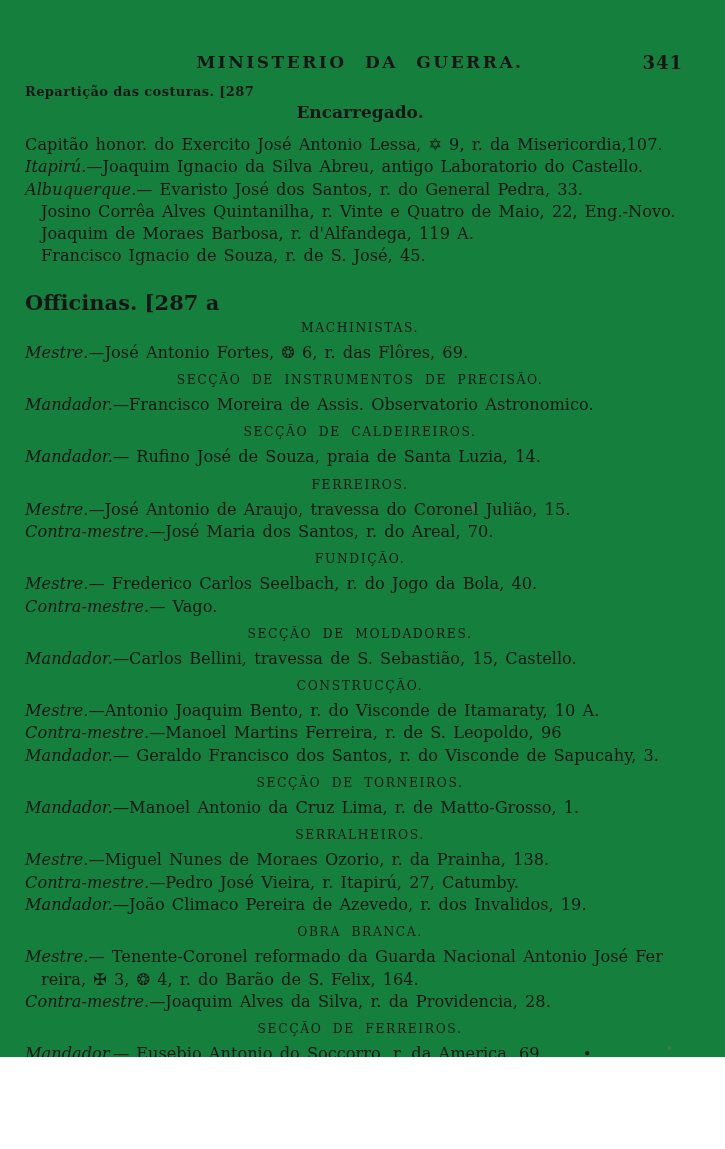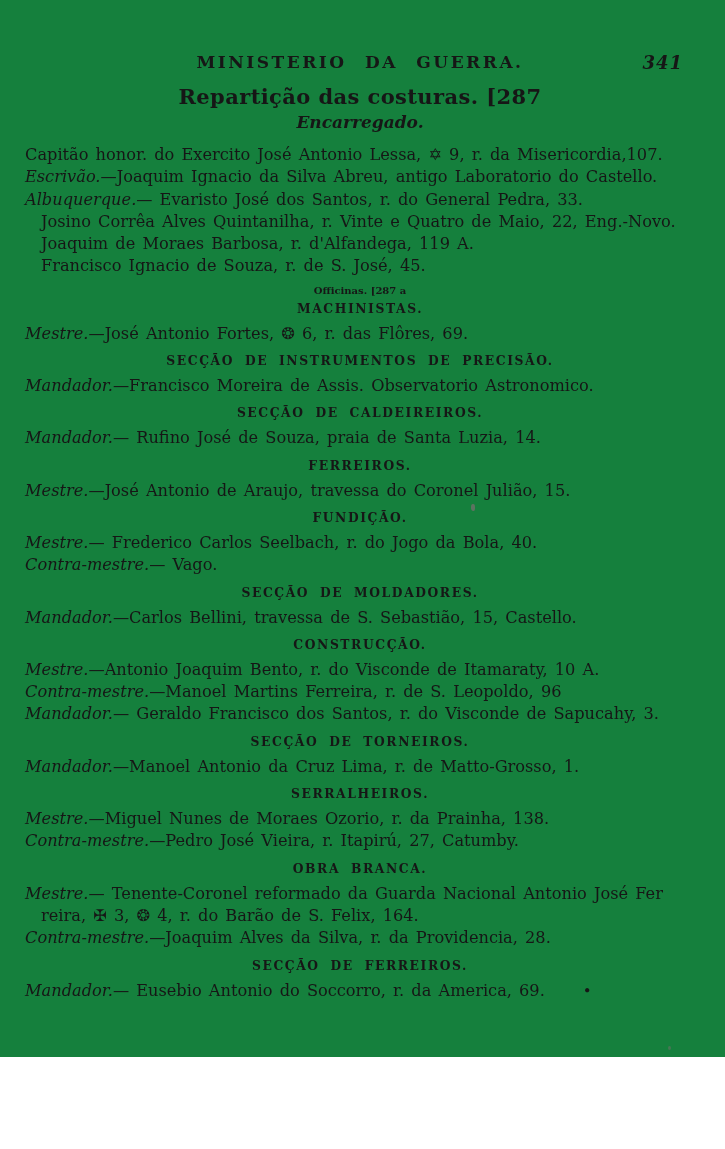--- a/index.html
+++ b/index.html
@@ -27,59 +27,55 @@
     font-size:17px;
     letter-spacing:2.5px;
     word-spacing:10px;
   }
   .page-number{
     position:absolute;
     right:12px; top:0;
     font-weight:bold;
     font-size:18px;
     letter-spacing:1px;
-    font-style:italic;
   }
   .dept-title{
-    text-align:center;
     font-weight:bold;
-    font-size:21px;
+    font-size:13px;
     letter-spacing:.4px;
     margin:4px 0 3px 0;
   }
   .role-heading{
     text-align:center;
     font-weight:bold;
-    font-style:italic;
     font-size:17px;
     margin:0 0 12px 0;
   }
   .entry{
     margin:0;
     font-size:16.2px;
     line-height:22.3px;
     word-spacing:2px;
     white-space:nowrap;
   }
   .entry .lead{font-style:italic;}
   .entry.indent{padding-left:16px;}
   .officinas-title{
-    text-align:center;
     font-weight:bold;
-    font-size:10px;
-    margin:7px 0 2px 0;
+    font-size:21px;
+    margin:22px 0 2px 0;
   }
   .sec-heading{
     text-align:center;
     font-size:12.3px;
     letter-spacing:1.6px;
     word-spacing:5px;
     line-height:18px;
     margin:7px 0 5px 0;
-    font-weight:700;
+    font-weight:400;
   }
   .sec-heading.first{margin-top:4px;}
   .speck{
     position:absolute;
     background:#6f6f6a;
     border-radius:50%;
   }
   .trail-dot{
     display:inline-block;
     margin-left:38px;
@@ -94,58 +90,60 @@
 
     <div class="header">
       <div class="header-title">MINISTERIO DA GUERRA.</div>
       <div class="page-number">341</div>
     </div>
 
     <div class="dept-title">Repartição das costuras. [287</div>
     <div class="role-heading">Encarregado.</div>
 
     <p class="entry"><span class="lead"></span><span>Capitão honor. do Exercito José Antonio Lessa, ✡ 9, r. da Misericordia,107.</span></p>
-    <p class="entry"><span class="lead">Escrivão.</span><span>—Joaquim Ignacio da Silva Abreu, antigo Laboratorio do Castello.</span></p>
+    <p class="entry"><span class="lead">Itapirú.</span><span>—Joaquim Ignacio da Silva Abreu, antigo Laboratorio do Castello.</span></p>
     <p class="entry"><span class="lead">Albuquerque.</span><span>— Evaristo José dos Santos, r. do General Pedra, 33.</span></p>
     <p class="entry indent"><span>Josino Corrêa Alves Quintanilha, r. Vinte e Quatro de Maio, 22, Eng.-Novo.</span></p>
     <p class="entry indent"><span>Joaquim de Moraes Barbosa, r. d'Alfandega, 119 A.</span></p>
     <p class="entry indent"><span>Francisco Ignacio de Souza, r. de S. José, 45.</span></p>
 
     <div class="officinas-title">Officinas. [287 a</div>
 
     <div class="sec-heading first">MACHINISTAS.</div>
     <p class="entry"><span class="lead">Mestre.</span><span>—José Antonio Fortes, ❂ 6, r. das Flôres, 69.</span></p>
 
     <div class="sec-heading">SECÇÃO DE INSTRUMENTOS DE PRECISÃO.</div>
     <p class="entry"><span class="lead">Mandador.</span><span>—Francisco Moreira de Assis.  Observatorio Astronomico.</span></p>
 
     <div class="sec-heading">SECÇÃO DE CALDEIREIROS.</div>
     <p class="entry"><span class="lead">Mandador.</span><span>— Rufino José de Souza, praia de Santa Luzia, 14.</span></p>
 
     <div class="sec-heading">FERREIROS.</div>
     <p class="entry"><span class="lead">Mestre.</span><span>—José Antonio de Araujo, travessa do Coronel Julião, 15.</span></p>
+    <p class="entry"><span class="lead">Contra-mestre.</span><span>—José Maria dos Santos, r. do Areal, 70.</span></p>
 
     <div class="sec-heading">FUNDIÇÃO.</div>
     <p class="entry"><span class="lead">Mestre.</span><span>— Frederico Carlos Seelbach, r. do Jogo da Bola, 40.</span></p>
     <p class="entry"><span class="lead">Contra-mestre.</span><span>— Vago.</span></p>
 
     <div class="sec-heading">SECÇÃO DE MOLDADORES.</div>
     <p class="entry"><span class="lead">Mandador.</span><span>—Carlos Bellini, travessa de S. Sebastião, 15, Castello.</span></p>
 
     <div class="sec-heading">CONSTRUCÇÃO.</div>
     <p class="entry"><span class="lead">Mestre.</span><span>—Antonio Joaquim Bento, r. do Visconde de Itamaraty, 10 A.</span></p>
     <p class="entry"><span class="lead">Contra-mestre.</span><span>—Manoel Martins Ferreira, r. de S. Leopoldo, 96</span></p>
     <p class="entry"><span class="lead">Mandador.</span><span>— Geraldo Francisco dos Santos, r. do Visconde de Sapucahy, 3.</span></p>
 
     <div class="sec-heading">SECÇÃO DE TORNEIROS.</div>
     <p class="entry"><span class="lead">Mandador.</span><span>—Manoel Antonio da Cruz Lima, r. de Matto-Grosso, 1.</span></p>
 
     <div class="sec-heading">SERRALHEIROS.</div>
     <p class="entry"><span class="lead">Mestre.</span><span>—Miguel Nunes de Moraes Ozorio, r. da Prainha, 138.</span></p>
     <p class="entry"><span class="lead">Contra-mestre.</span><span>—Pedro José Vieira, r. Itapirú, 27, Catumby.</span></p>
+    <p class="entry"><span class="lead">Mandador.</span><span>—João Climaco Pereira de Azevedo, r. dos Invalidos, 19.</span></p>
 
     <div class="sec-heading">OBRA BRANCA.</div>
     <p class="entry"><span class="lead">Mestre.</span><span>— Tenente-Coronel reformado da Guarda Nacional Antonio José Fer</span></p>
     <p class="entry indent"><span>reira, ✠ 3, ❂ 4, r. do Barão de S. Felix, 164.</span></p>
     <p class="entry"><span class="lead">Contra-mestre.</span><span>—Joaquim Alves da Silva, r. da Providencia, 28.</span></p>
 
     <div class="sec-heading">SECÇÃO DE FERREIROS.</div>
     <p class="entry"><span class="lead">Mandador.</span><span>— Eusebio Antonio do Soccorro, r. da America, 69.</span><span class="trail-dot">•</span></p>
 
   </div>

